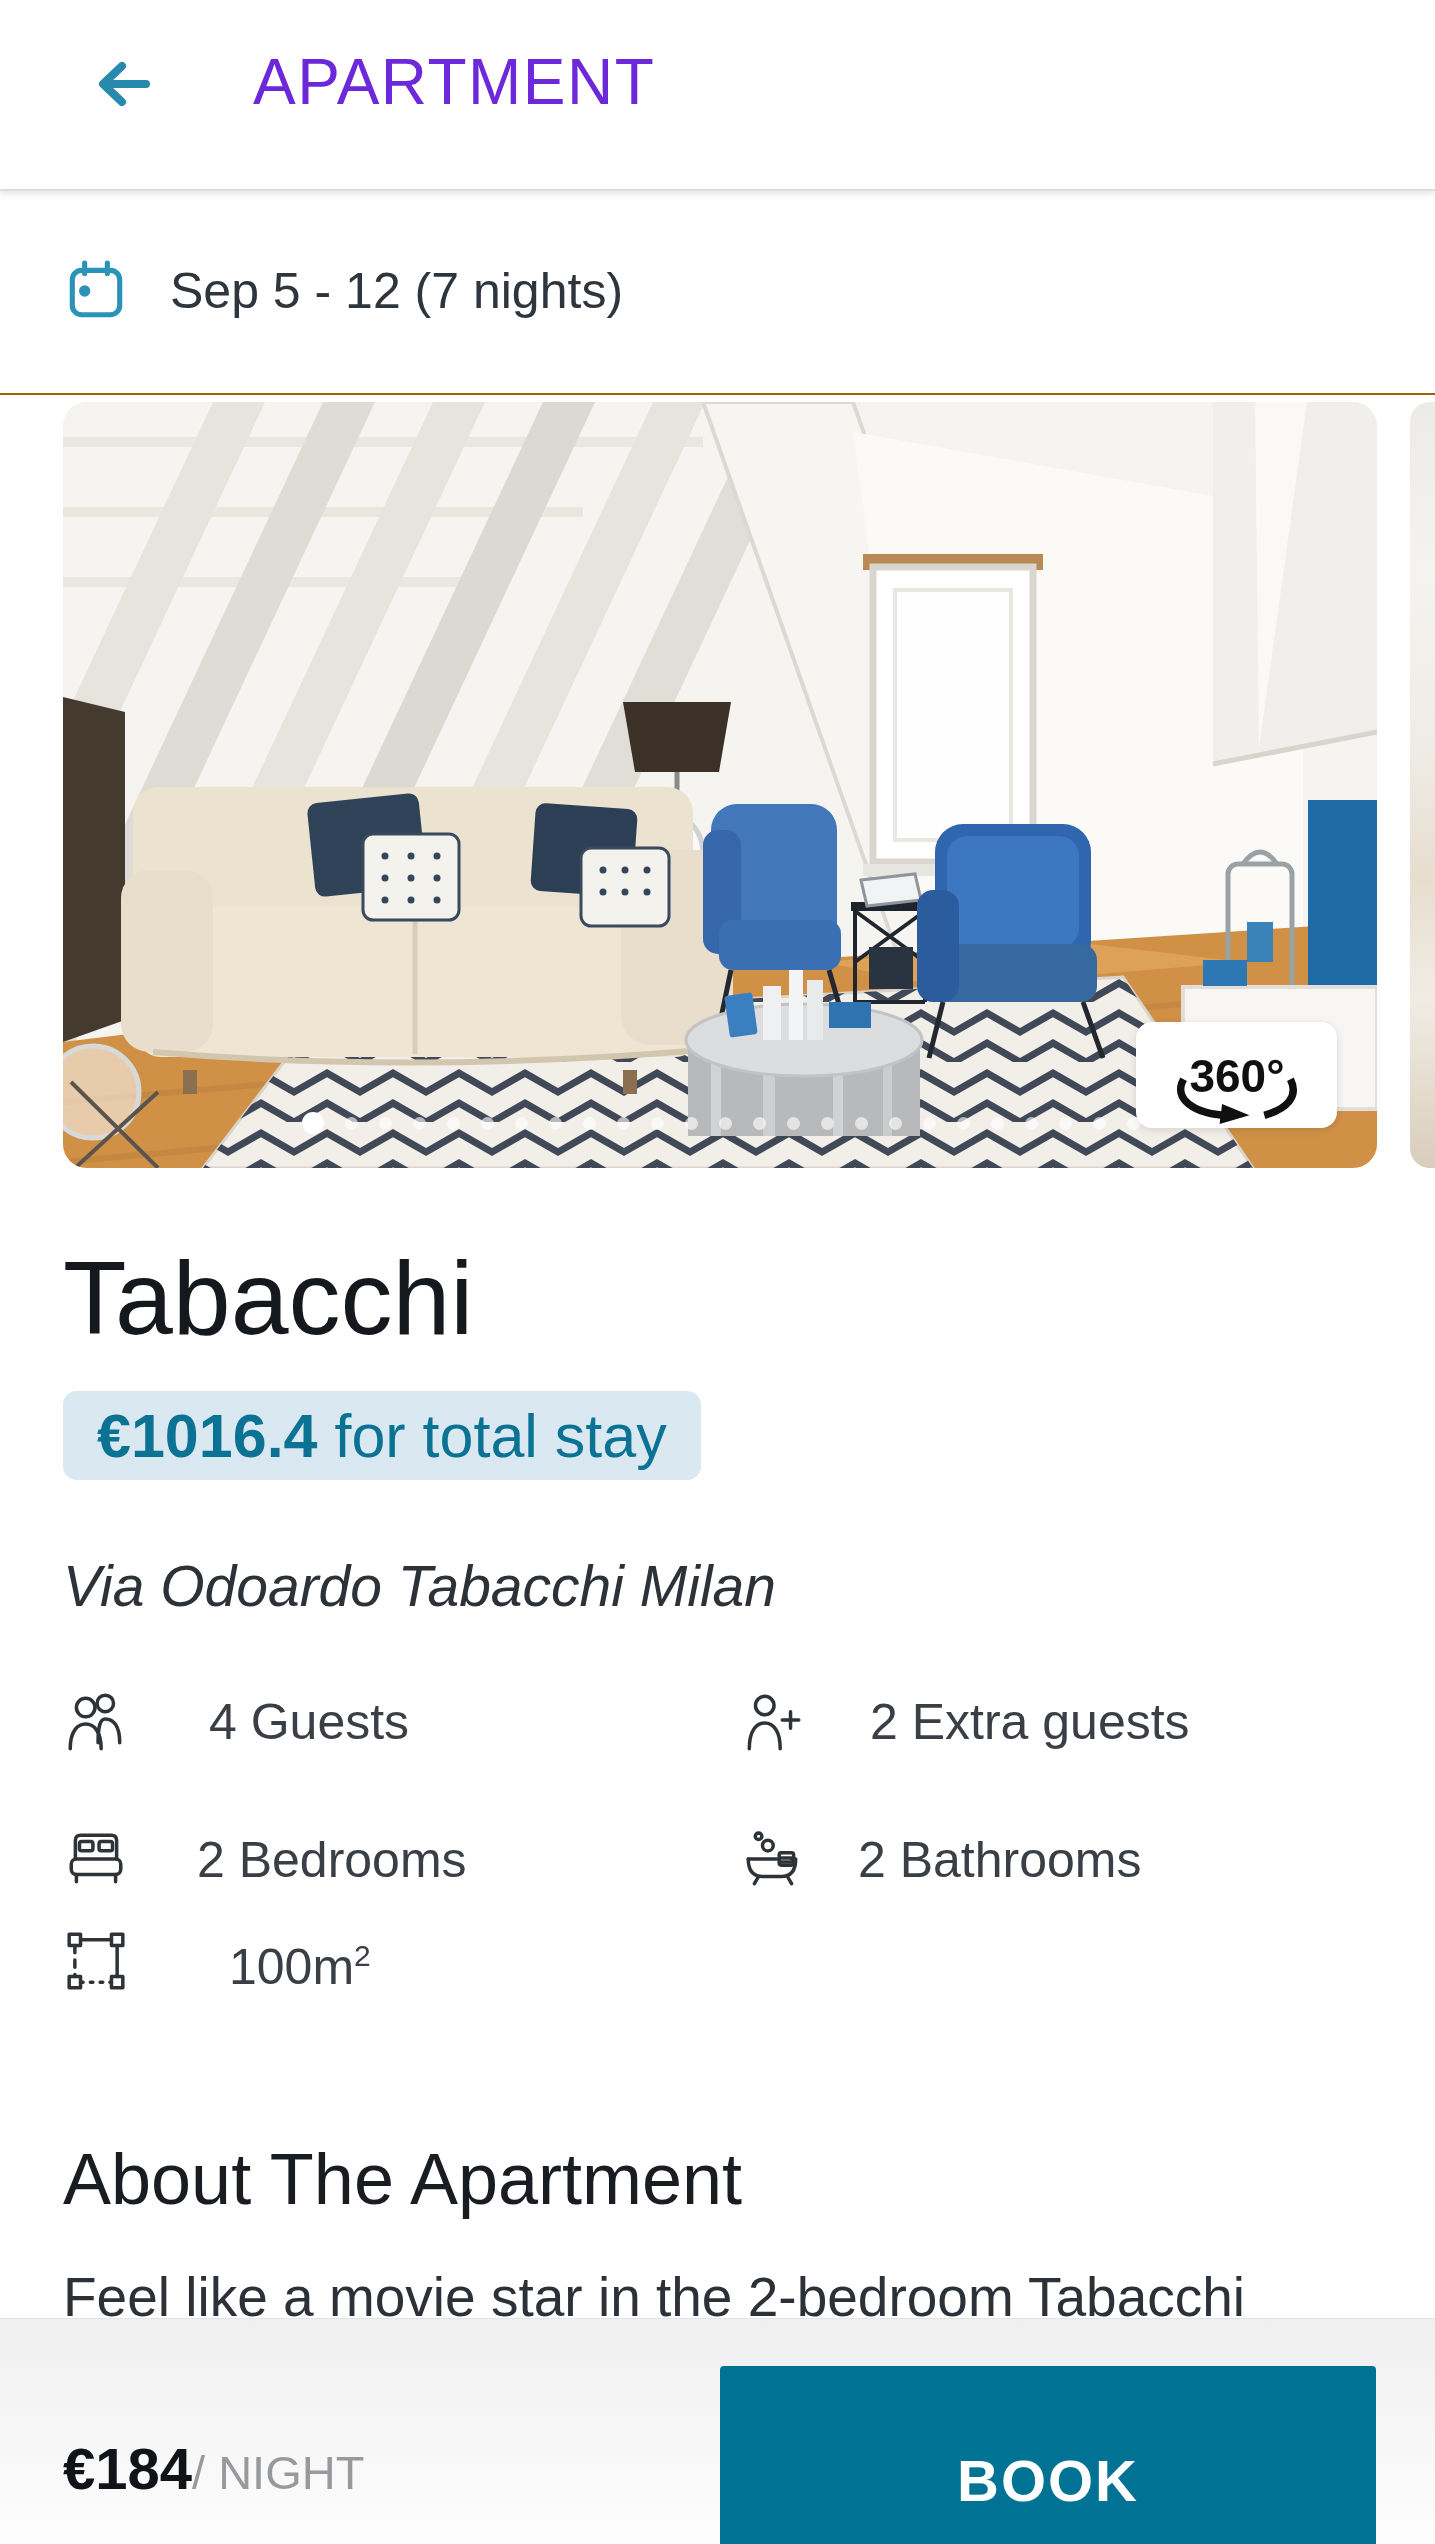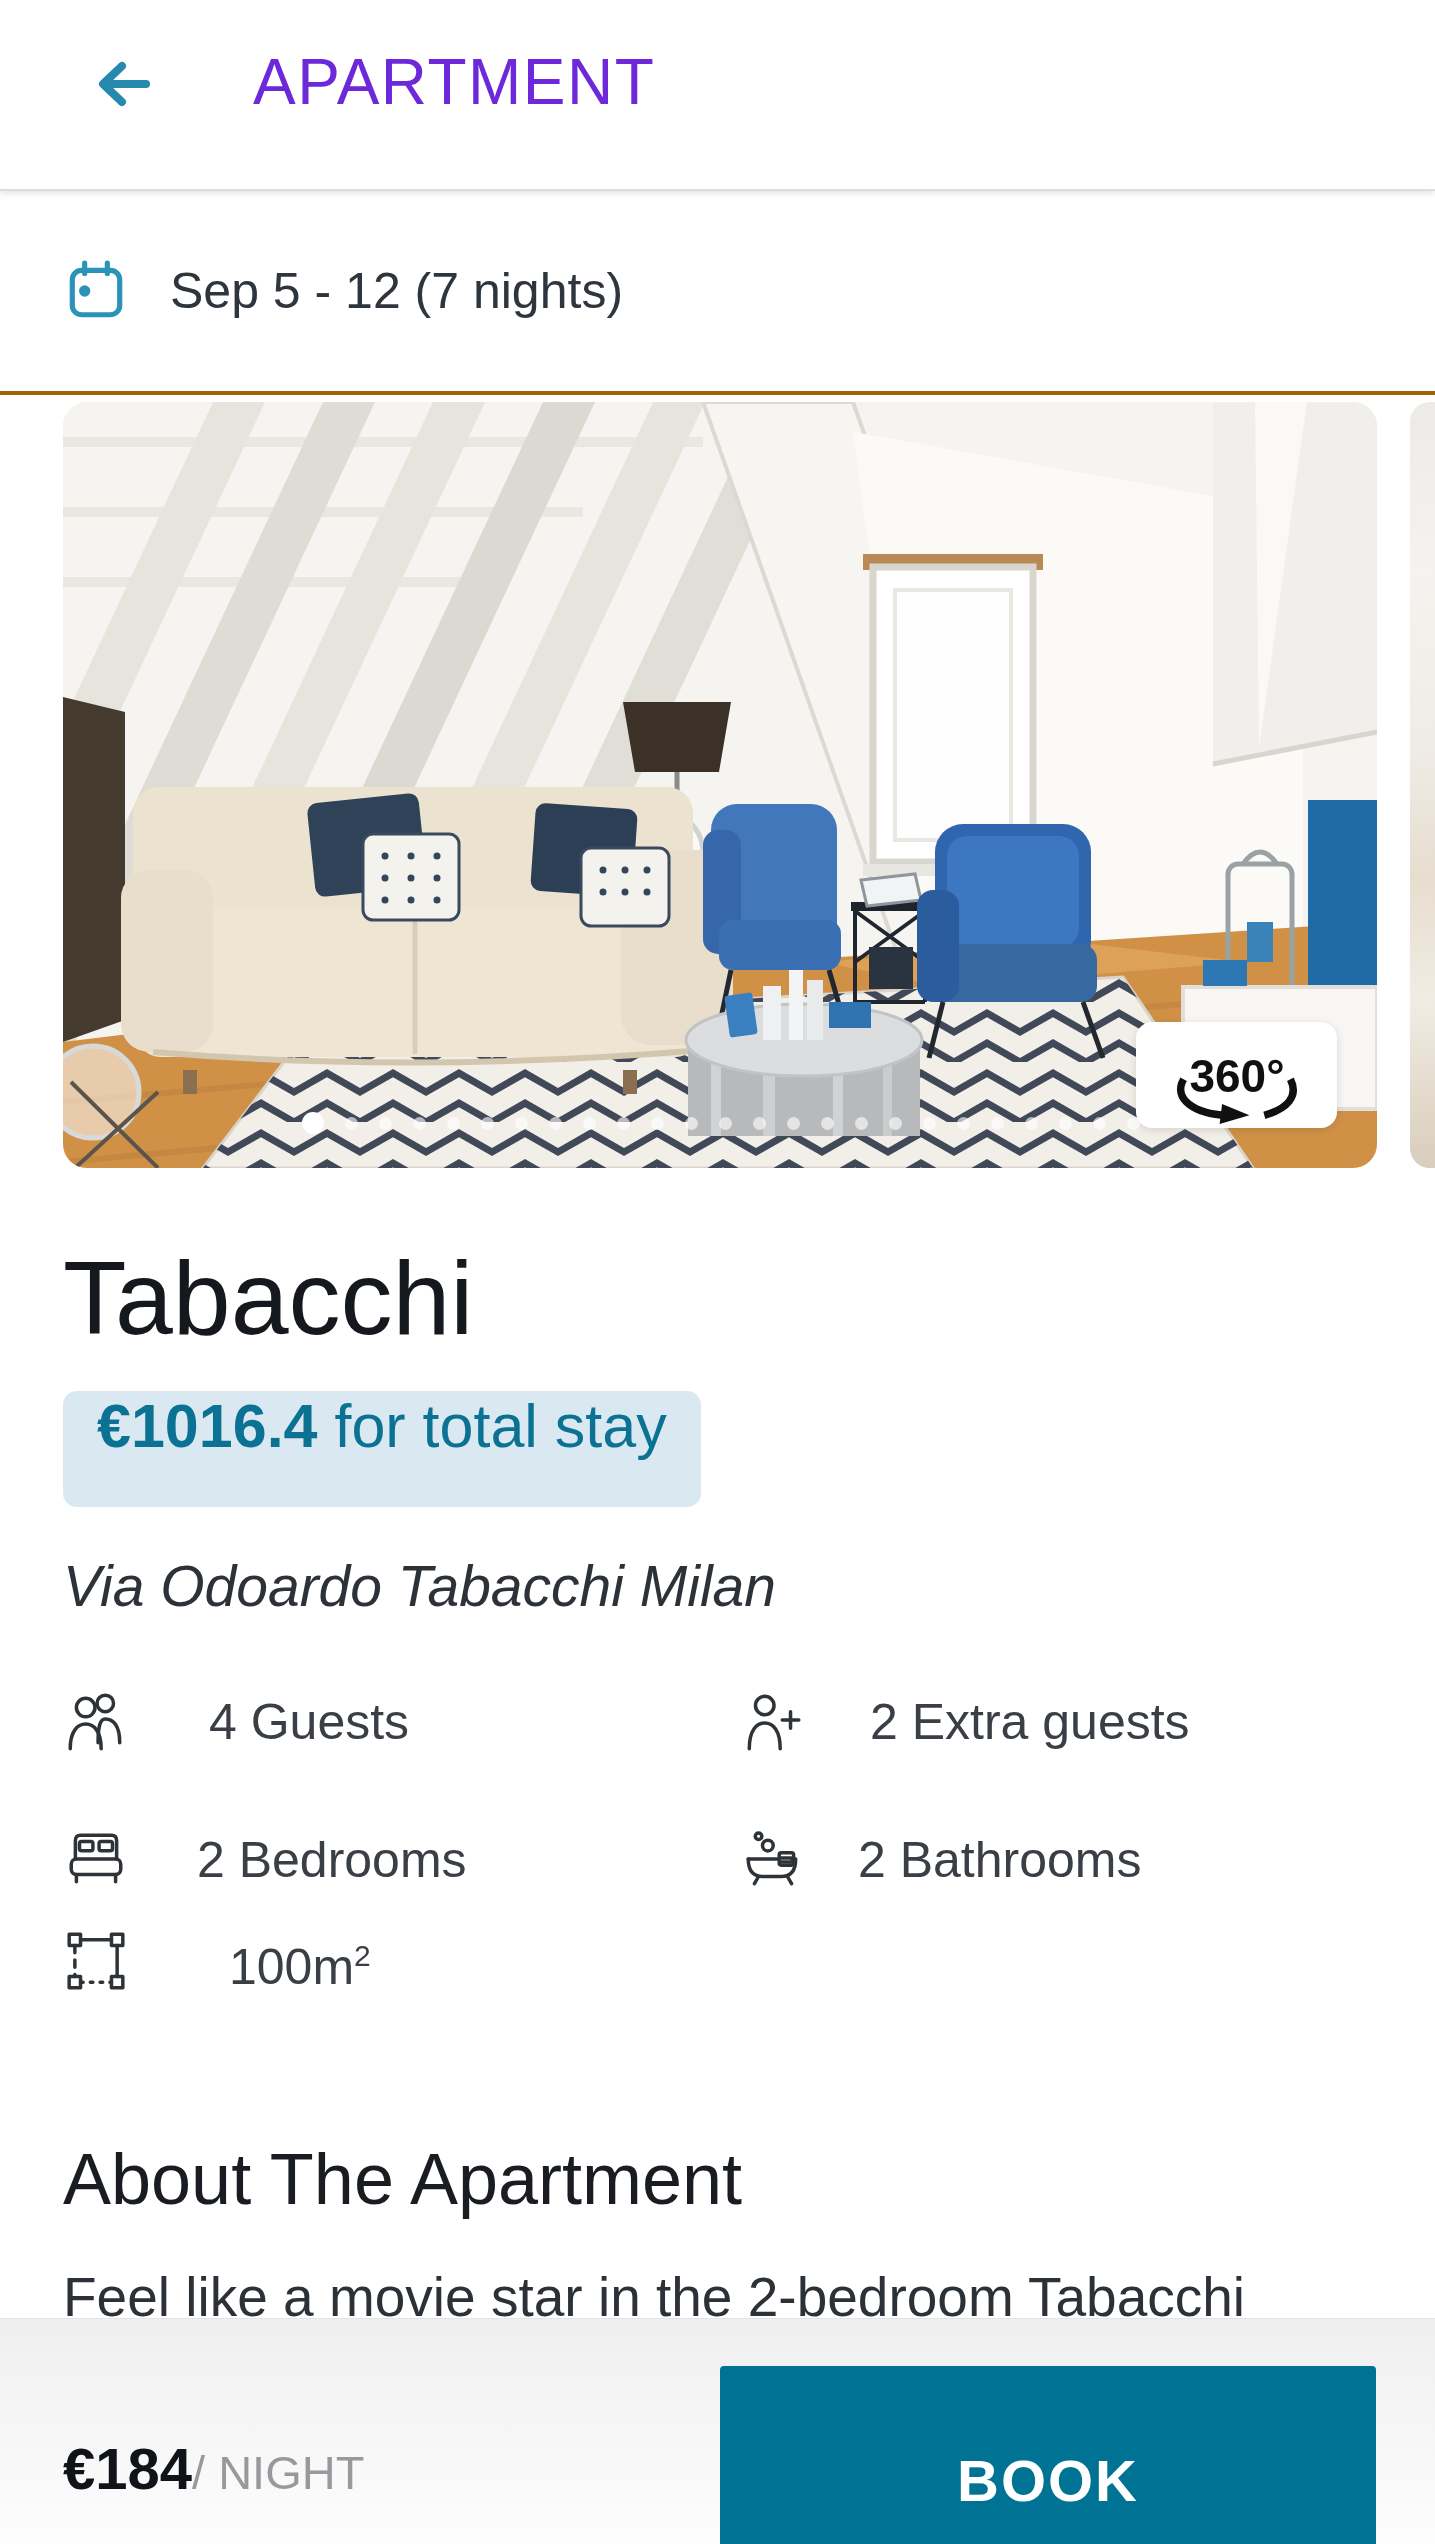--- a/index.html
+++ b/index.html
@@ -18,40 +18,40 @@
 
   
   .header{position:absolute;left:0;top:0;width:1435px;height:191px;background:#fff;
           border-bottom:2px solid #dddddd;box-shadow:0 3px 6px rgba(0,0,0,.10);z-index:5;}
   .back-btn{position:absolute;left:90px;top:56px;width:64px;height:56px;background:none;border:none;cursor:pointer;}
   .app-title{position:absolute;left:253px;top:46px;font-size:64px;line-height:72px;letter-spacing:1.5px;
              color:#6d28d9;font-weight:400;}
 
   
   .date-row{position:absolute;left:0;top:191px;width:1435px;height:204px;background:#fff;
-            border-bottom:4px solid #a16207;z-index:4;}
+            border-bottom:2px solid #a16207;z-index:4;}
   .cal-icon{position:absolute;left:63px;top:66px;}
   .date-text{position:absolute;left:170px;top:70px;font-size:50px;line-height:60px;color:#2f353c;}
 
   
   .carousel{position:absolute;left:0;top:402px;width:1435px;height:766px;}
   .photo{position:absolute;left:63px;top:0;width:1314px;height:766px;border-radius:24px;overflow:hidden;background:#f6f4f0;}
   .photo svg{display:block;}
   .sliver{position:absolute;left:1410px;top:0;width:25px;height:766px;border-radius:20px 0 0 20px;
           background:linear-gradient(180deg,#ecebe8 0%,#f5f3ef 22%,#efece6 45%,#e7ddcf 62%,#f1ece3 78%,#d9cdbc 100%);}
   .badge-360{position:absolute;left:1136px;top:620px;width:201px;height:106px;background:#fff;border-radius:16px;
              display:flex;align-items:flex-end;justify-content:center;box-shadow:0 2px 8px rgba(0,0,0,.12);cursor:pointer;}
   .dots{position:absolute;left:302px;top:710px;display:flex;align-items:center;gap:21px;height:22px;}
   .dot{width:13px;height:13px;border-radius:50%;background:rgba(255,255,255,.62);flex:0 0 auto;}
   .dot.active{width:22px;height:22px;background:#ffffff;}
 
   
   .listing-name{position:absolute;left:63px;top:1242px;font-size:104px;line-height:112px;color:var(--text-dark);font-weight:400;}
-  .price-badge{position:absolute;left:63px;top:1391px;height:116px;border-radius:14px;background:var(--badge-bg);
-               display:flex;align-items:flex-start;padding:0 34px;font-size:61px;color:var(--teal-dark);white-space:pre;}
+  .price-badge{position:absolute;left:63px;top:1391px;height:89px;border-radius:14px;background:var(--badge-bg);
+               display:flex;align-items:center;padding:0 34px;font-size:61px;color:var(--teal-dark);white-space:pre;}
   .price-badge .amount{font-weight:700;}
   .address{position:absolute;left:63px;top:1552px;font-size:57px;line-height:68px;font-style:italic;color:#2d3238;}
 
   
   .amenity{position:absolute;display:flex;align-items:center;height:66px;}
   .amenity .ic{flex:0 0 auto;display:flex;}
   .amenity .lbl{font-size:50px;color:#3a3f45;line-height:66px;}
   .a-c1{left:63px;} .a-c1 .lbl{margin-left:68px;}
   .a-c2{left:740px;} .a-c2 .lbl{margin-left:52px;}
   .a-r1{top:1689px;gap:12px;} .a-r2{top:1827px;} .a-r3{top:1928px;gap:32px;}

